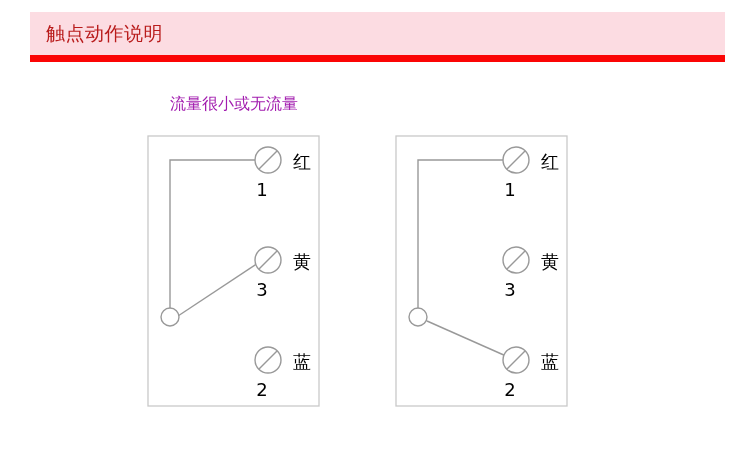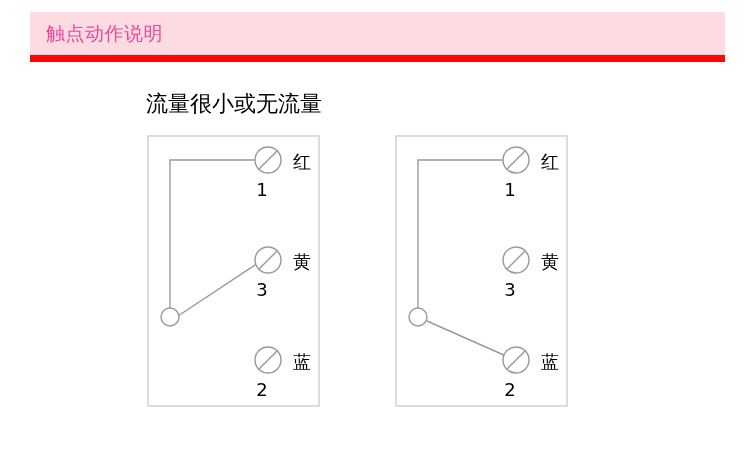--- a/index.html
+++ b/index.html
@@ -38,21 +38,21 @@
     width: 100%;
     height: 7px;
     background: #fb0505;
   }
   #header-title {
     position: absolute;
     left: 16px;
     top: 7px;
     font-size: 19px;
     line-height: 28px;
-    color: #ec4899;
+    color: #b91c1c;
     letter-spacing: 0.5px;
     white-space: nowrap;
   }
 
   
   #diagram-area {
     position: absolute;
     left: 0;
     top: 80px;
     width: 750px;
@@ -67,23 +67,23 @@
   }
   #panel-low-flow  { left: 118px; }
   #panel-high-flow { left: 366px; }
 
   .panel-caption {
     position: absolute;
     left: 0;
     top: 12px;
     width: 220px;
     text-align: center;
-    font-size: 22px;
+    font-size: 16px;
     line-height: 24px;
-    color: #000000;
+    color: #a21caf;
     white-space: nowrap;
   }
   #panel-low-flow  .panel-caption { left: 6px;  }
   #panel-high-flow .panel-caption { left: 20px; }
 
   .panel-svg {
     position: absolute;
     left: 0;
     top: 48px;
     display: block;

